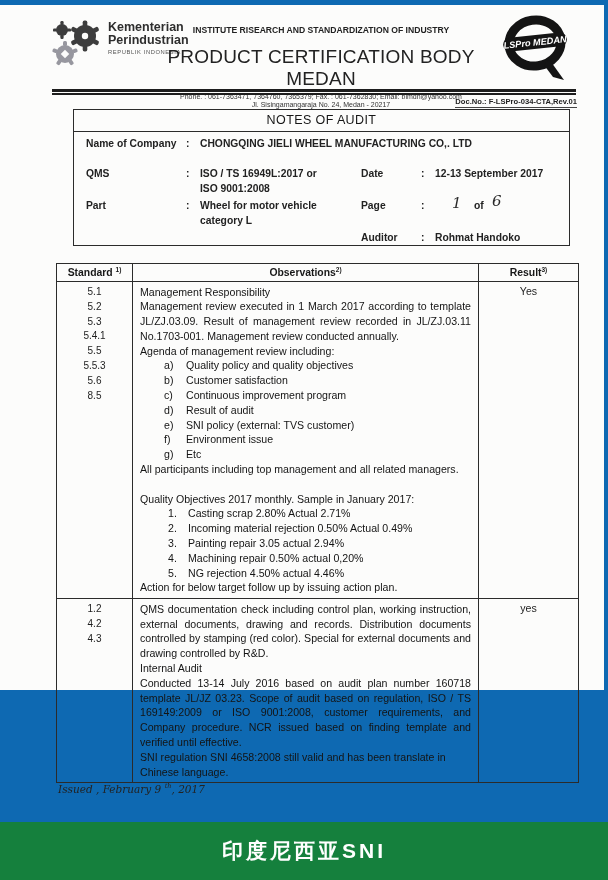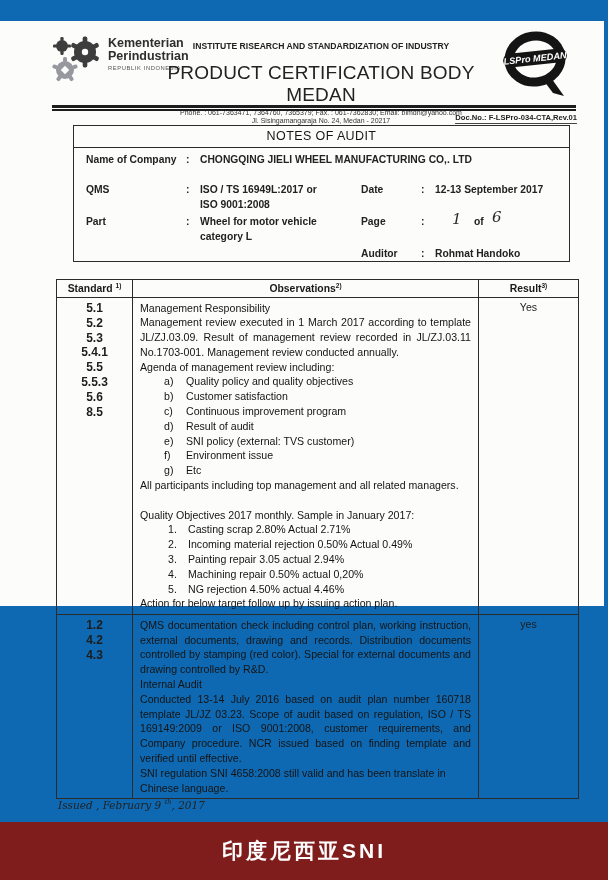--- a/index.html
+++ b/index.html
@@ -5,21 +5,21 @@
   * { margin:0; padding:0; box-sizing:border-box; }
   html,body { width:608px; height:880px; }
   body {
     position:relative;
     background:#0e69b2;
     font-family:"Liberation Sans", sans-serif;
     color:#1d1d1d;
     overflow:hidden;
   }
   .page {
-    position:absolute; left:0; top:21px; width:604px; height:585px;
+    position:absolute; left:0; top:5px; width:604px; height:685px;
     background:#fcfcfb;
   }
   
   .logo-left { position:absolute; left:50px; top:12px; width:56px; height:56px; }
   .ministry { position:absolute; left:108px; top:16px; line-height:1.05; }
   .ministry .m1,.ministry .m2 { font-size:12.5px; font-weight:bold; color:#2e2e2e; }
   .ministry .m3 { font-size:5.8px; letter-spacing:.6px; color:#555; margin-top:2px; }
   .org { position:absolute; left:152px; top:19px; width:338px; text-align:center; }
   .org .o1,.org .o2 { font-size:8.6px; font-weight:bold; color:#222; line-height:1.45; }
   .org .o3 { font-size:19px; color:#222; letter-spacing:.2px; margin-top:10px; }
@@ -55,42 +55,42 @@
   .audit-table col.c-obs { width:346px; }
   .audit-table col.c-res { width:100px; }
   .audit-table th, .audit-table td {
     border:1.3px solid #2b2b2b; vertical-align:top;
   }
   .audit-table th {
     font-size:10.4px; font-weight:bold; color:#181818;
     padding:2px 0 2px; text-align:center; height:18px;
   }
   .audit-table th sup, .notes-sup { font-size:6.5px; vertical-align:super; }
-  td.std-cell { text-align:center; font-size:12px; padding-top:3px; line-height:14.8px; color:#1d1d1d;font-weight:bold; }
+  td.std-cell { text-align:center; font-size:10px; padding-top:3px; line-height:14.8px; color:#1d1d1d; }
   td.res-cell { text-align:center; font-size:10.6px; padding-top:3px; color:#1d1d1d; }
   td.obs-cell { padding:2.5px 7px 3px 7px; font-size:10.6px; line-height:14.8px; color:#141414; }
   .row-1 td { height:305px; }
   .row-2 td { height:178px; }
   .obs-just { text-align:justify; }
   .obs-item { display:flex; padding-left:24px; }
   .obs-item .mk { width:22px; flex:none; }
   .obs-num  { display:flex; padding-left:28px; }
   .obs-num .mk { width:20px; flex:none; }
   .obs-blank { height:14.8px; }
   
   .issued {
     position:absolute; left:58px; top:777px;
     font-family:"DejaVu Serif", serif; font-style:italic;
     font-size:10.5px; color:#222;
   }
   .issued sup { font-size:6.5px; }
   
   .footer {
     position:absolute; left:0; top:822px; width:608px; height:58px;
-    background:#7f1d1d; color:#ffffff;
+    background:#15803d; color:#ffffff;
     display:flex; align-items:center; justify-content:center;
     font-size:21px; font-weight:bold; letter-spacing:3px;
   }
 </style>
 </head>
 <body>
 
 <div class="page">
 
   <div class="logo-left">

